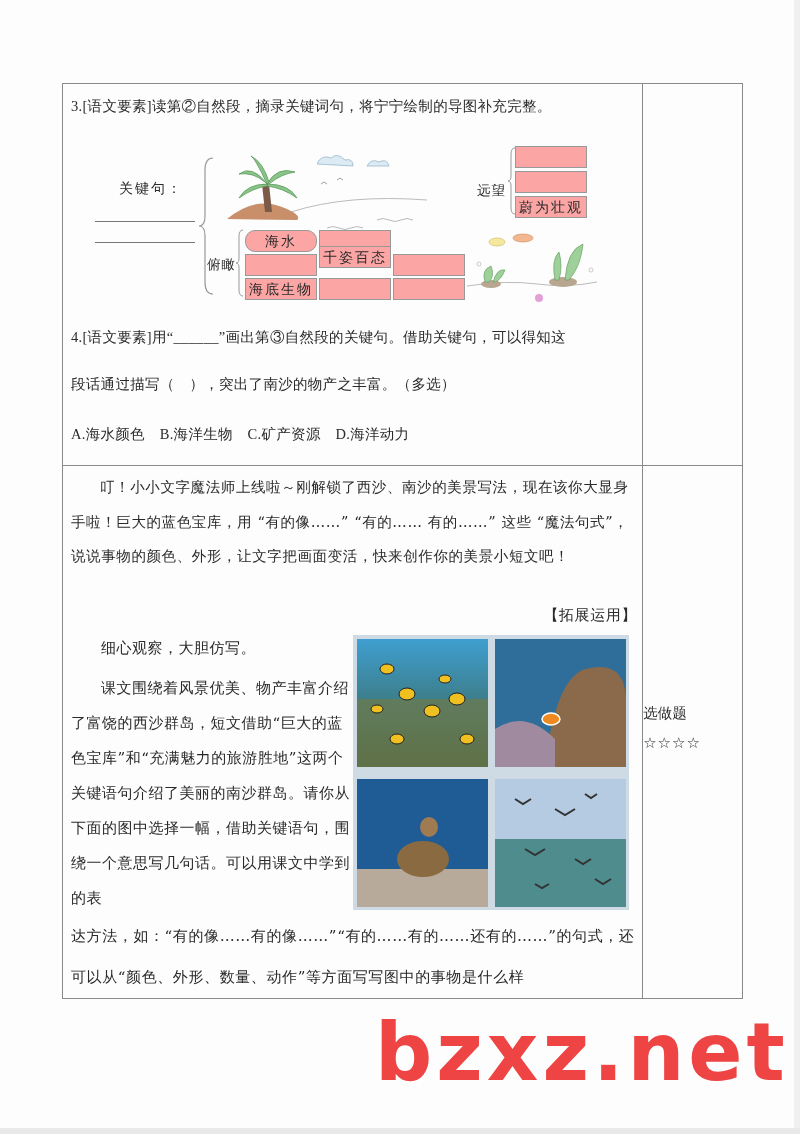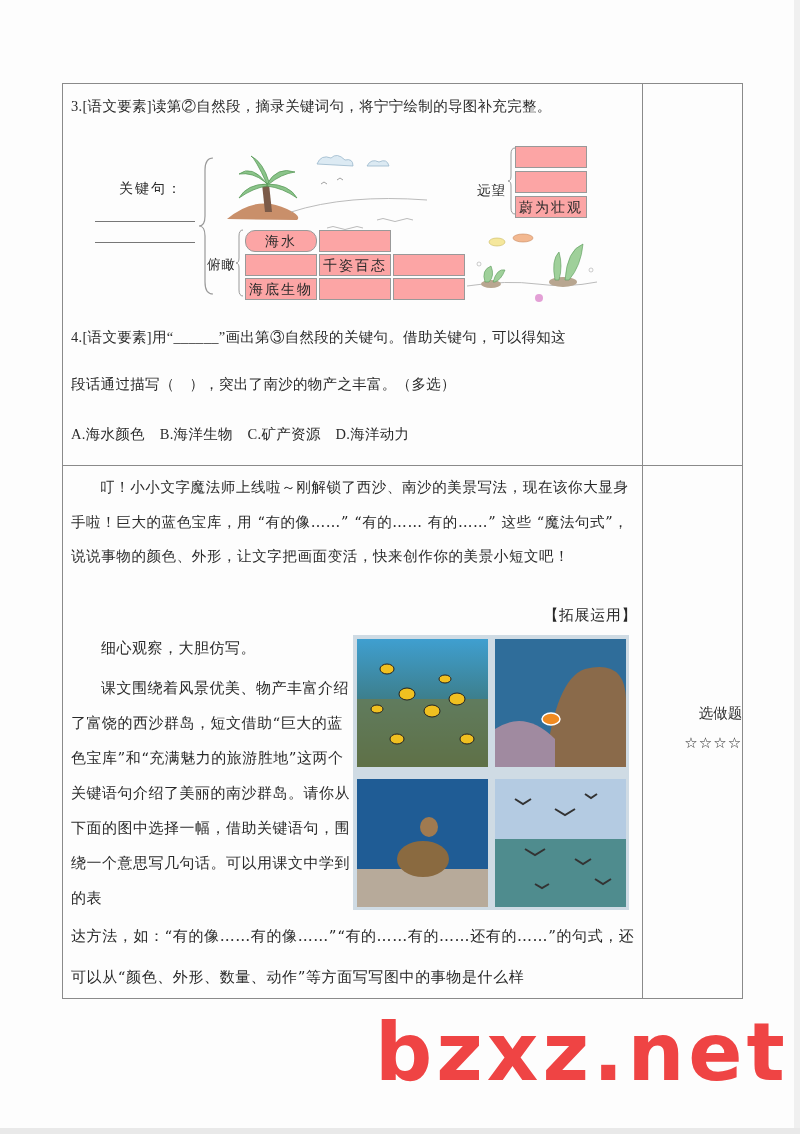--- a/index.html
+++ b/index.html
@@ -18,21 +18,21 @@
   .kw-label{position:absolute;left:32px;top:34px;font-size:14px;letter-spacing:2px;}
   .blank-line{position:absolute;left:8px;width:100px;border-top:1px solid #777;}
   .box{position:absolute;border:1px solid #999;background:#fca5a5;font-size:14px;text-align:center;line-height:20px;letter-spacing:2px;}
   .lbl{position:absolute;font-size:13.5px;letter-spacing:1px;}
   .para{position:absolute;left:8px;width:566px;font-size:15px;line-height:34.5px;letter-spacing:0.6px;}
   .indent{text-indent:2em;}
   .center{text-align:center;}
   .narrow{position:absolute;left:8px;width:282px;font-size:15px;line-height:34.5px;letter-spacing:0.5px;}
   .imggrid{position:absolute;left:290px;top:169px;width:276px;height:275px;background:#cfdbe4;}
   .img{position:absolute;width:131px;height:128px;}
-  .side-label{position:absolute;left:0;width:99px;text-align:right;font-size:14.5px;}
+  .side-label{position:absolute;left:0;width:99px;text-align:left;font-size:14.5px;}
   .watermark{position:absolute;left:375px;top:990px;font-family:"DejaVu Sans",sans-serif;font-weight:bold;font-size:80px;color:#ef4444;letter-spacing:4px;margin-top:16px;}
 </style>
 </head>
 <body>
 
 <div class="page-right"></div>
 <div class="page-edge"></div>
 
 <table class="ws">
   <tbody>
@@ -72,21 +72,21 @@
         <div class="box" style="left:428px;top:25px;width:70px;height:20px;"></div>
         <div class="box" style="left:428px;top:50px;width:70px;height:20px;">蔚为壮观</div>
 
         <div class="lbl" style="left:120px;top:110px;">俯瞰</div>
         <svg style="position:absolute;left:148px;top:82px;" width="10" height="70">
           <path d="M8 2 Q4 2 4 8 L4 30 Q4 35 1 35 Q4 35 4 40 L4 62 Q4 68 8 68" fill="none" stroke="#999" stroke-width="1"></path>
         </svg>
         <div class="box" style="left:158px;top:84px;width:70px;height:20px;border-radius:10px;">海水</div>
         <div class="box" style="left:232px;top:84px;width:70px;height:20px;"></div>
         <div class="box" style="left:158px;top:108px;width:70px;height:20px;"></div>
-        <div class="box" style="left:232px;top:108px;width:70px;height:20px;">千姿百态</div>
+        <div class="box" style="left:232px;top:100px;width:70px;height:20px;">千姿百态</div>
         <div class="box" style="left:306px;top:108px;width:70px;height:20px;"></div>
         <div class="box" style="left:158px;top:132px;width:70px;height:20px;">海底生物</div>
         <div class="box" style="left:232px;top:132px;width:70px;height:20px;"></div>
         <div class="box" style="left:306px;top:132px;width:70px;height:20px;"></div>
 
         <svg style="position:absolute;left:380px;top:84px;" width="140" height="76">
           <ellipse cx="30" cy="12" rx="8" ry="4" fill="#f5e79c" stroke="#c9b860" stroke-width="0.6"></ellipse>
           <ellipse cx="56" cy="8" rx="10" ry="4" fill="#f3b890" stroke="#c98a60" stroke-width="0.6"></ellipse>
           <path d="M0 56 Q40 50 70 54 Q100 58 130 52" fill="none" stroke="#aaa" stroke-width="0.8"></path>
           <ellipse cx="24" cy="54" rx="10" ry="4" fill="#b8a690"></ellipse>

